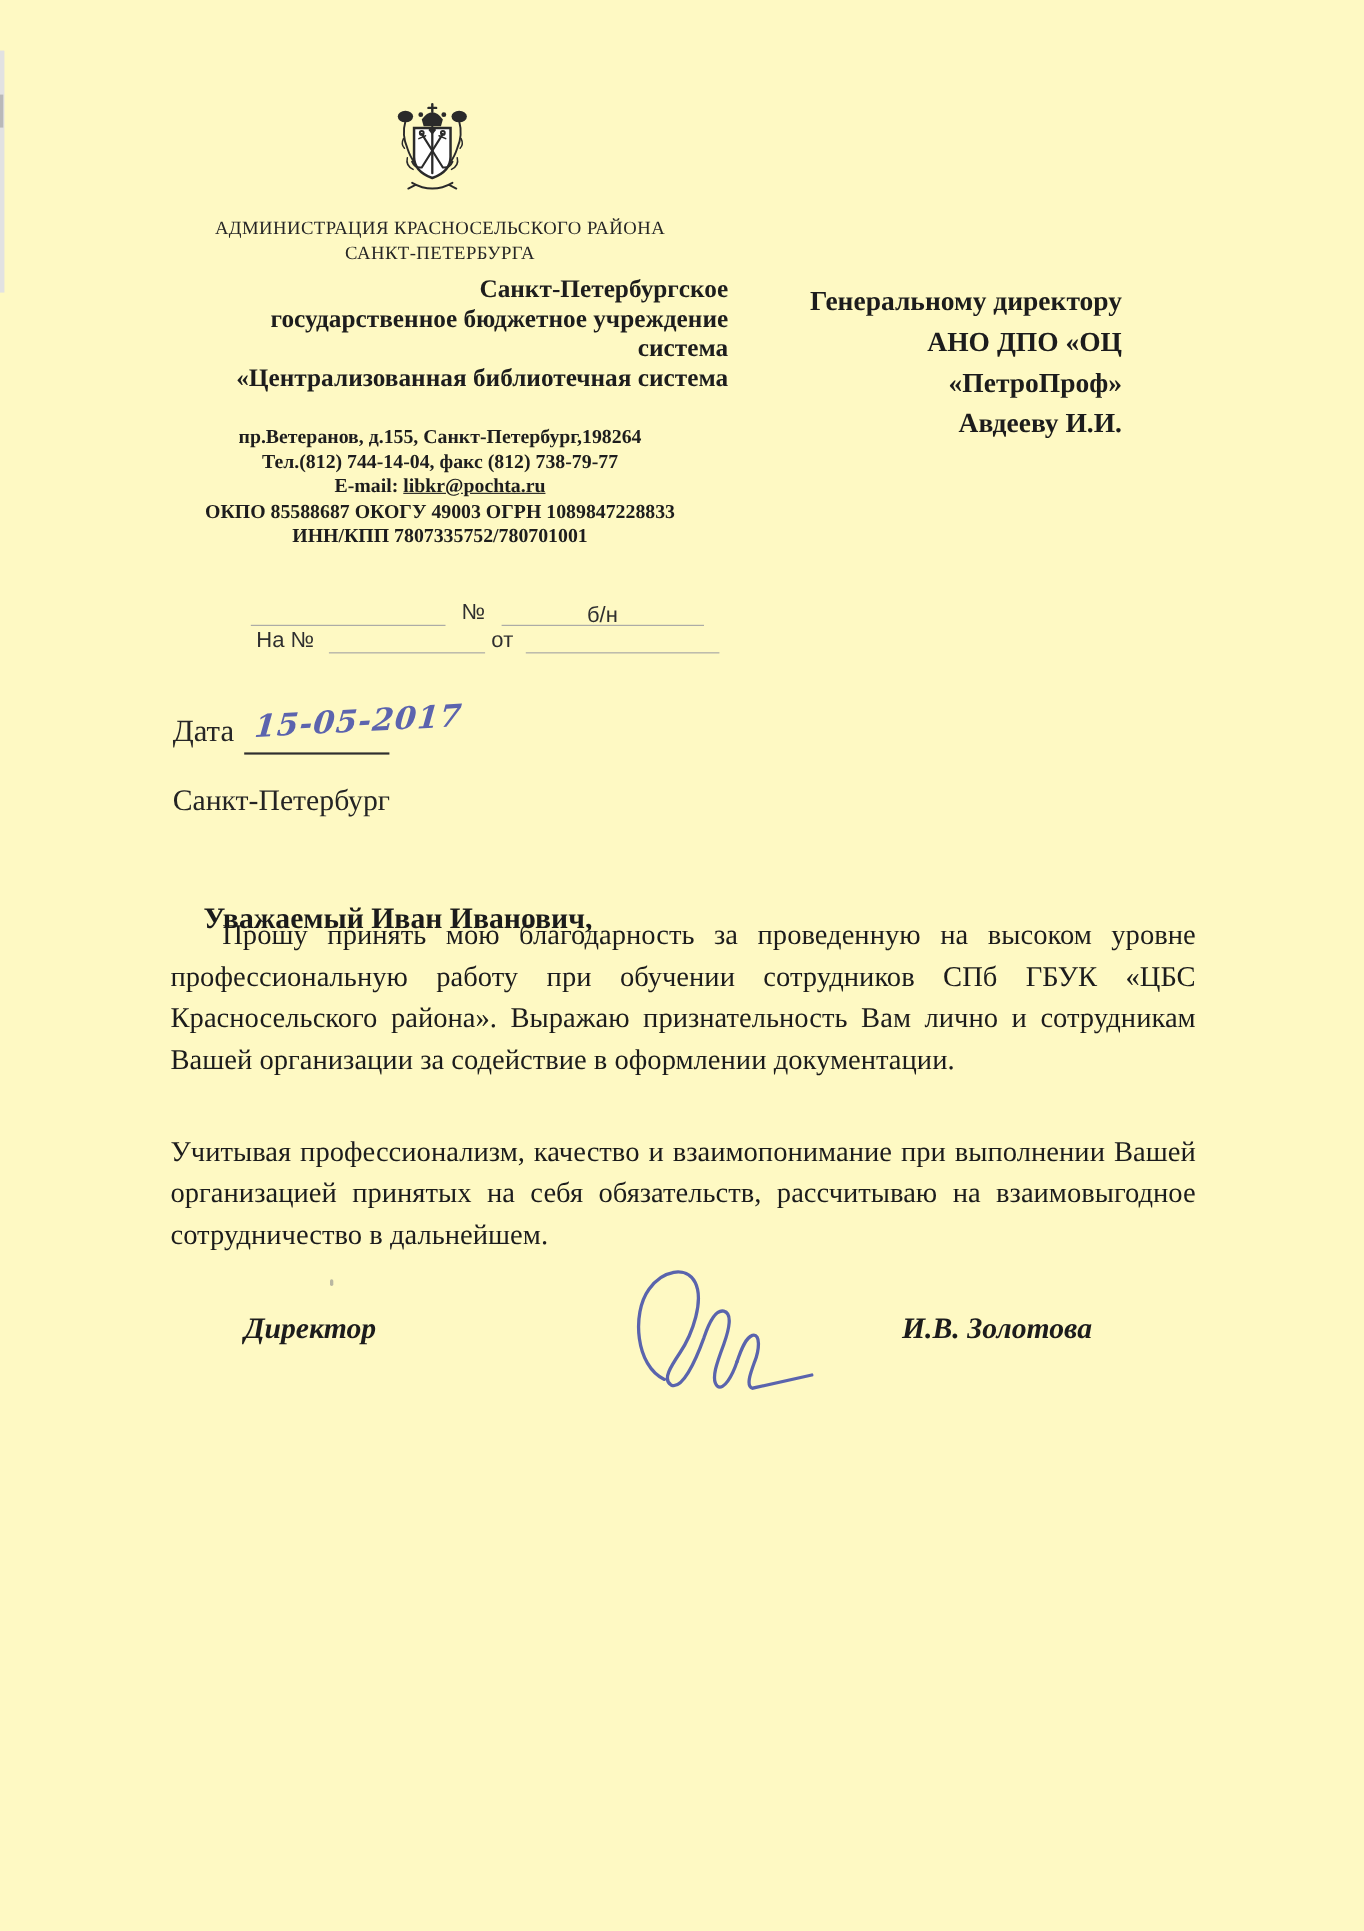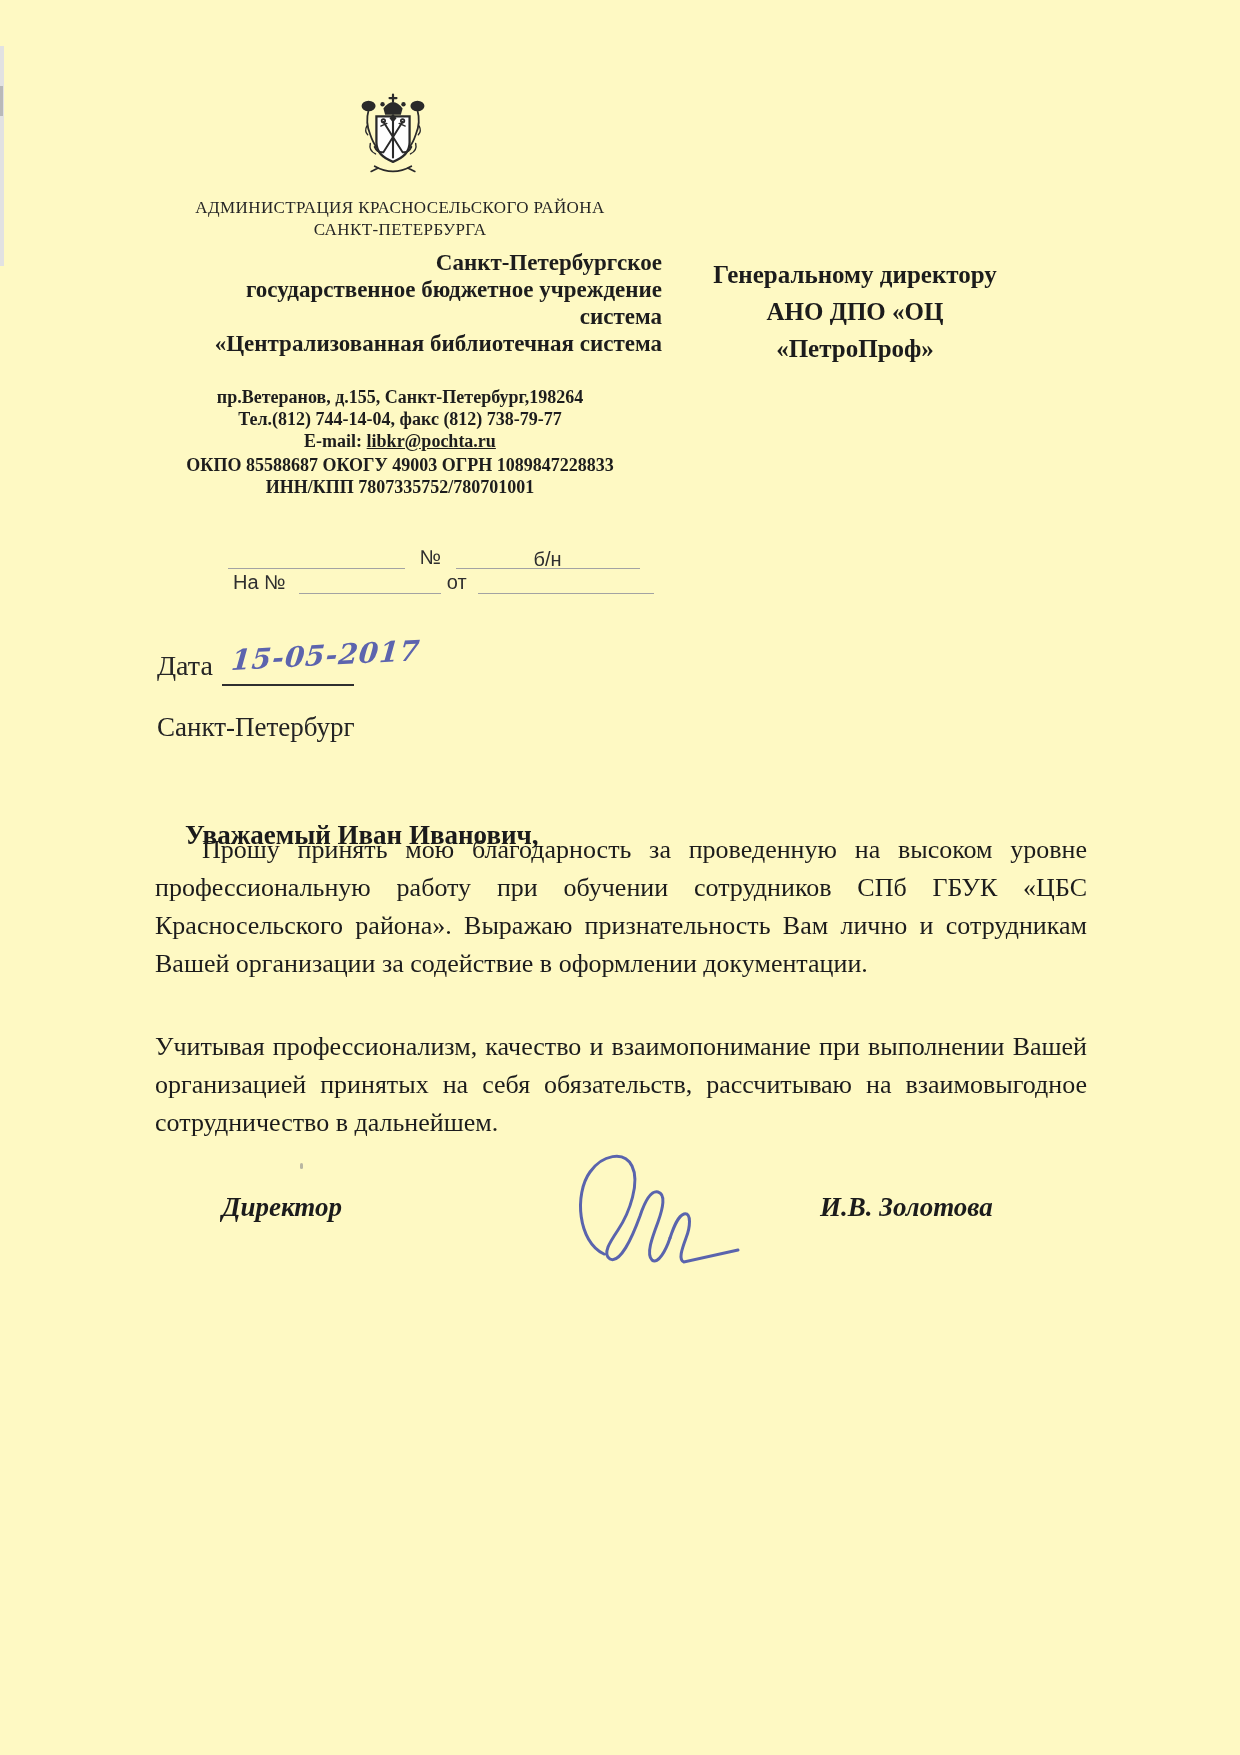--- a/index.html
+++ b/index.html
@@ -21,21 +21,21 @@
   .orgname{top:249px;font-size:23px;line-height:27px;font-weight:bold;color:#1d1d1d;text-align:right;}
   .address{top:386px;font-size:18px;line-height:22px;font-weight:bold;color:#1d1d1d;}
   .address .email{text-decoration:underline;}
   .codes{top:454px;font-size:18px;line-height:22px;font-weight:bold;color:#1d1d1d;}
   
   .refline{font-family:"Liberation Sans", sans-serif;font-size:20px;color:#2f2f2f;}
   .uline{border-bottom:1px solid #a3a3a3;display:inline-block;height:20px;vertical-align:bottom;}
   .ref-a{left:228px;top:546px;}
   .ref-b{left:233px;top:571px;}
   
-  .addressee{left:690px;top:256px;width:330px;text-align:center;
+  .addressee{left:690px;top:256px;width:330px;text-align:right;
     font-weight:bold;font-size:25px;line-height:37px;color:#1c1c1c;}
   
   .date-label{left:157px;top:650px;font-size:28px;color:#262626;}
   .date-line{left:222px;top:684px;width:132px;border-bottom:2px solid #2f2f2f;height:0;}
   .date-hand{left:230px;top:644px;width:200px;
     font-family:"DejaVu Serif", serif;font-style:italic;font-weight:bold;
     font-size:28px;letter-spacing:1px;color:#5c64ae;
     transform:rotate(-3deg) skewX(-8deg);transform-origin:left bottom;}
   .city{left:157px;top:712px;font-size:27px;color:#242424;}
   
@@ -124,20 +124,21 @@
   <div class="abs refline ref-b">
     <span>На №</span>
     <span class="uline" style="width:142px;margin-left:8px;"></span>
     <span>от</span>
     <span class="uline" style="width:176px;margin-left:6px;"></span>
   </div>
 
   <div class="abs addressee">
     <div>Генеральному директору</div>
     <div>АНО ДПО «ОЦ «ПетроПроф»</div>
+    <div>Авдееву И.И.</div>
   </div>
 
   <div class="abs date-label">Дата</div>
   <div class="abs date-line"></div>
   <div class="abs date-hand">15-05-2017</div>
 
   <div class="abs city">Санкт-Петербург</div>
 
   <div class="abs salutation">Уважаемый Иван Иванович,</div>
 

